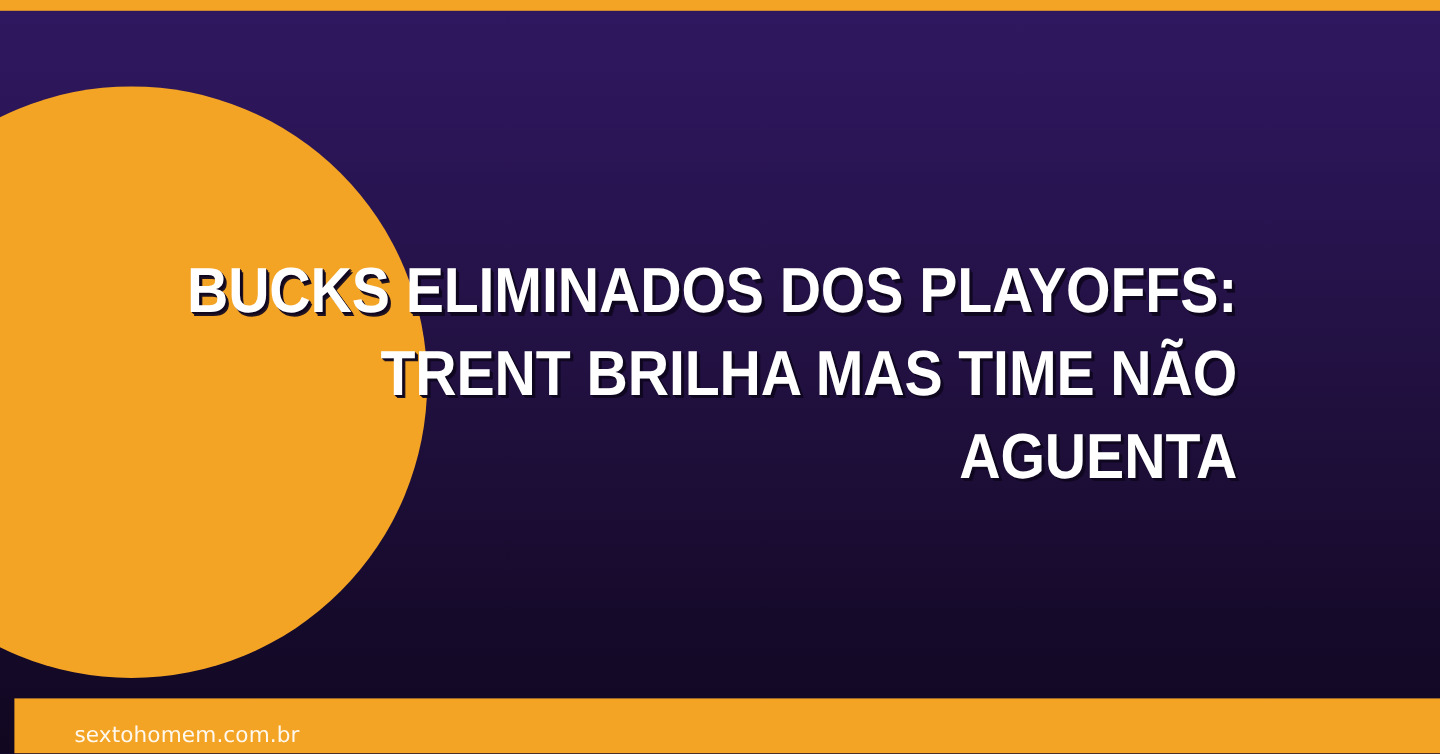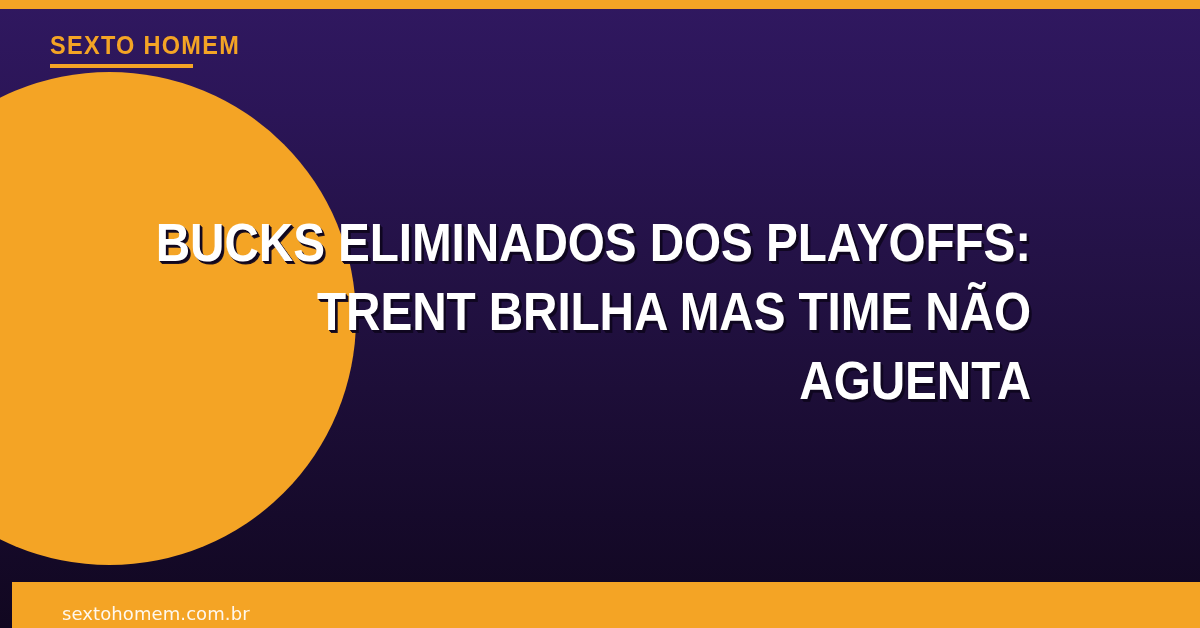--- a/index.html
+++ b/index.html
@@ -124,24 +124,20 @@
 </style>
 </head>
 <body>
 
 <div class="card">
 
   <div class="top-bar"></div>
 
   <div class="circle"></div>
 
-  <div class="brand">
-    <div class="brand-name">SEXTO HOMEM</div>
-    <div class="brand-rule"></div>
-  </div>
 
   <div class="headline">
     <div class="headline-line">BUCKS ELIMINADOS DOS PLAYOFFS:</div>
     <div class="headline-line">TRENT BRILHA MAS TIME NÃO</div>
     <div class="headline-line">AGUENTA</div>
   </div>
 
   <div class="footer">
     <div class="footer-url">sextohomem.com.br</div>
   </div>

